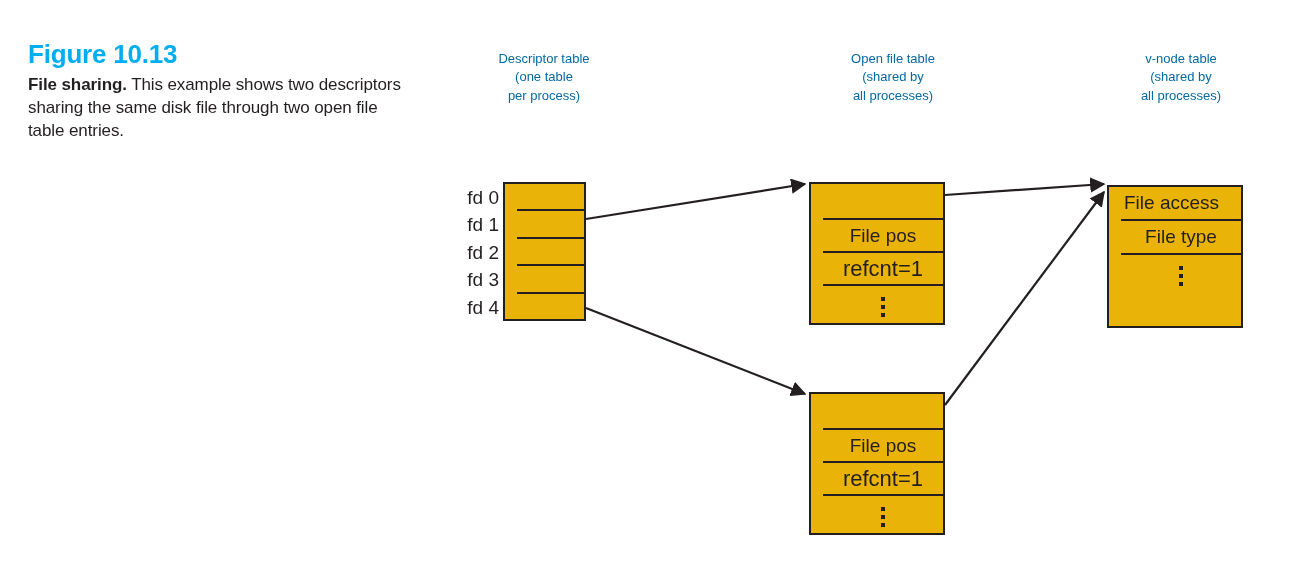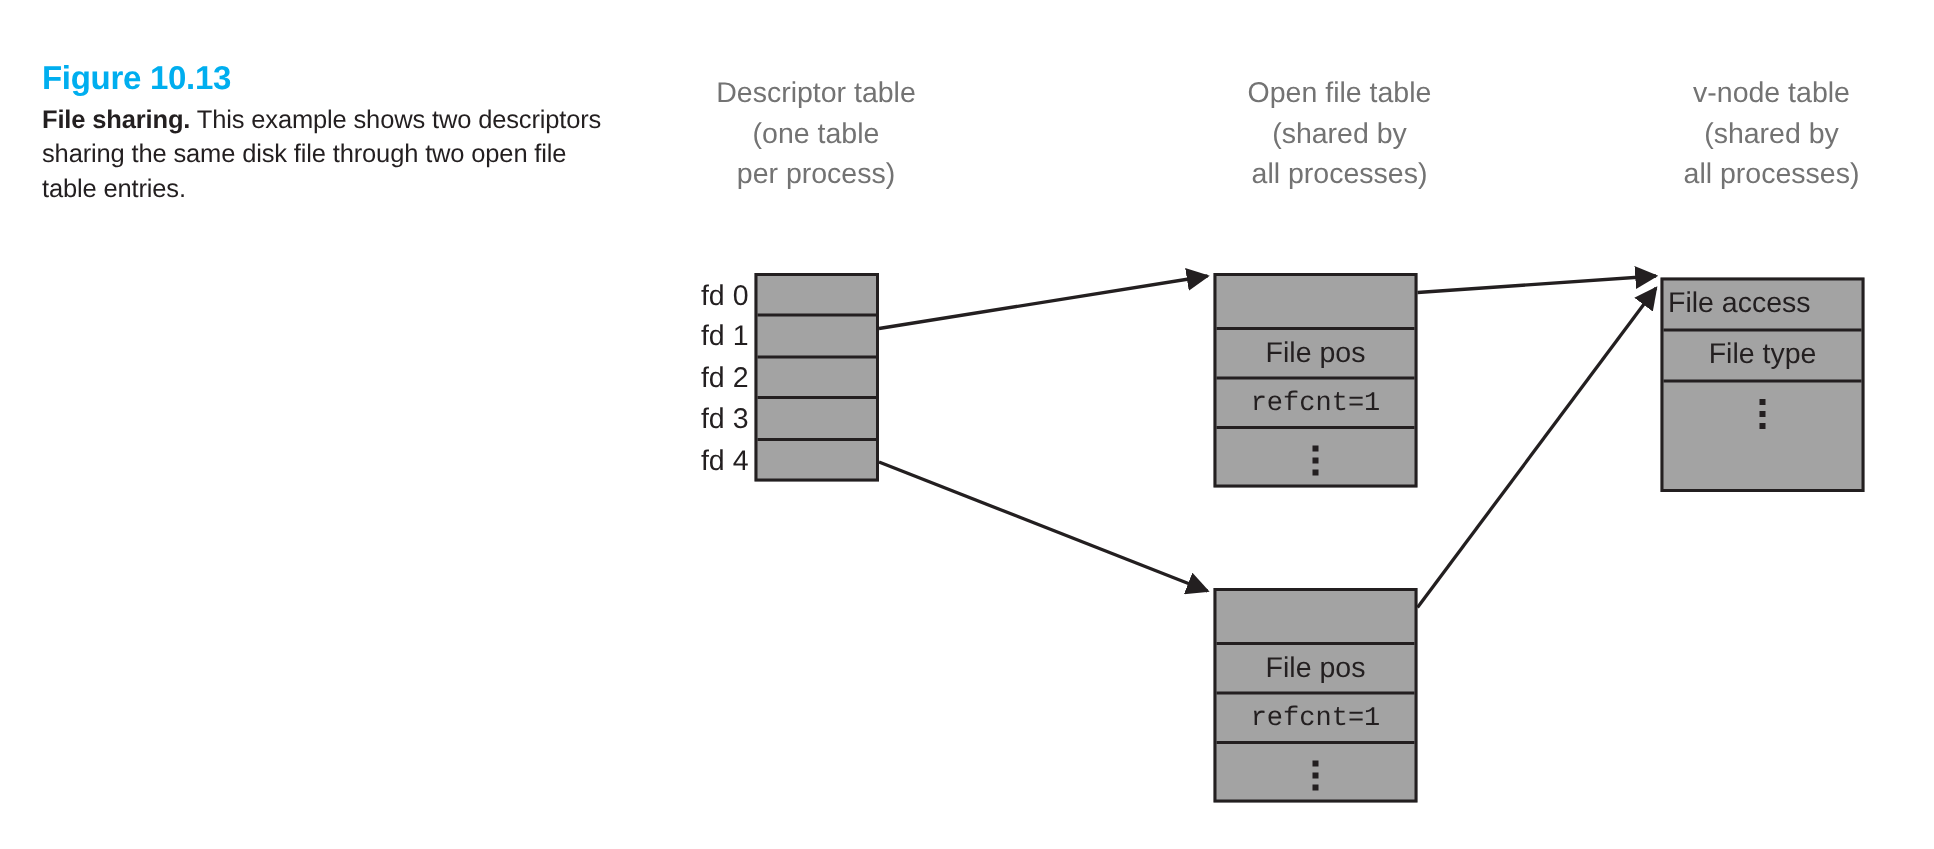--- a/index.html
+++ b/index.html
@@ -17,21 +17,21 @@
   }
 
   
   #caption {
     position: absolute;
     left: 28px;
     top: 38px;
     width: 390px;
   }
   #figure-number {
-    font-size: 22px;
+    font-size: 26px;
     font-weight: bold;
     color: #00AEEF;
     letter-spacing: -0.2px;
     line-height: 1.25;
     margin-bottom: 2px;
   }
   #caption-body {
     font-size: 17px;
     color: #231f20;
     line-height: 1.38;
@@ -39,49 +39,50 @@
   }
   #caption-lead {
     font-weight: bold;
     color: #231f20;
   }
 
   
   .col-heading {
     position: absolute;
     text-align: center;
-    font-size: 19px;
-    color: #737373;
+    font-size: 13px;
+    color: #0369a1;
     line-height: 1.42;
     white-space: pre-line;
   }
   #heading-descriptor { left: 428px; top: 50px; width: 232px; }
   #heading-openfile   { left: 778px; top: 50px; width: 230px; }
   #heading-vnode      { left: 1078px; top: 50px; width: 206px; }
 
   
   .tbl {
     position: absolute;
     border: 2px solid #231f20;
     box-sizing: border-box;
-    background: #a3a3a3;
+    background: #eab308;
+    padding-left: 12px;
   }
   .tbl .row {
     box-sizing: border-box;
     border-bottom: 2px solid #231f20;
     display: flex;
     align-items: center;
     justify-content: center;
     font-size: 19px;
     color: #231f20;
   }
   .tbl .row:last-child { border-bottom: none; }
   .row.mono {
-    font-family: Liberation Mono, monospace;
-    font-size: 18px;
+    font-family: Liberation Sans, sans-serif;
+    font-size: 22px;
     letter-spacing: 0px;
   }
   .row.left-text { justify-content: flex-start; padding-left: 3px; }
 
   
   .vdots {
     display: flex;
     flex-direction: column;
     align-items: center;
     justify-content: center;

